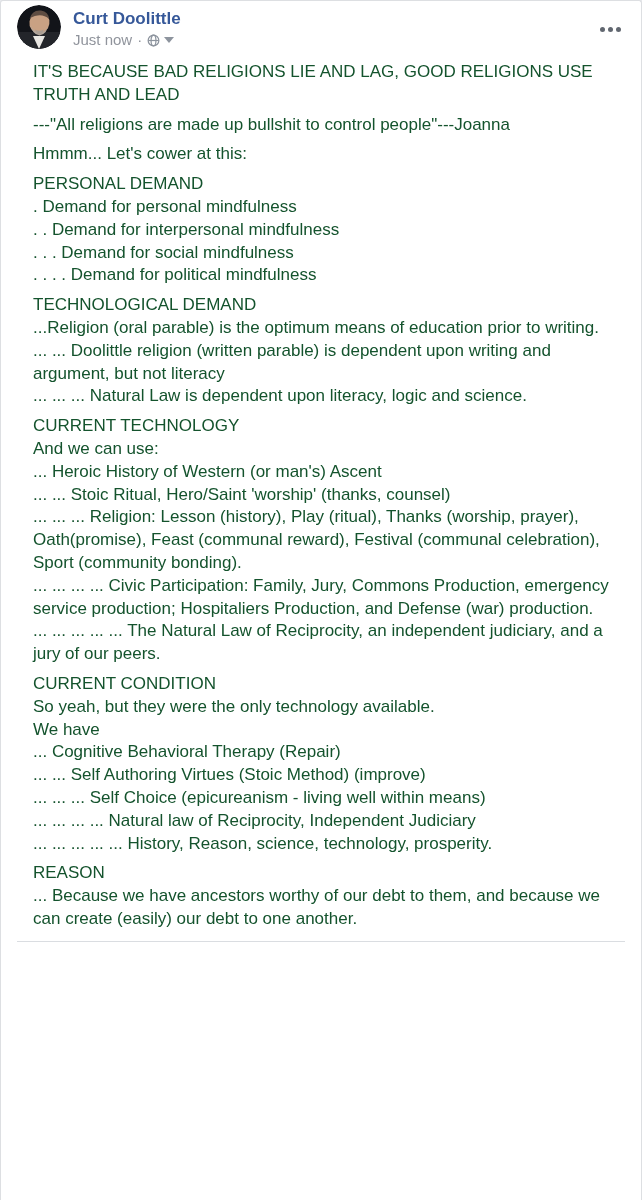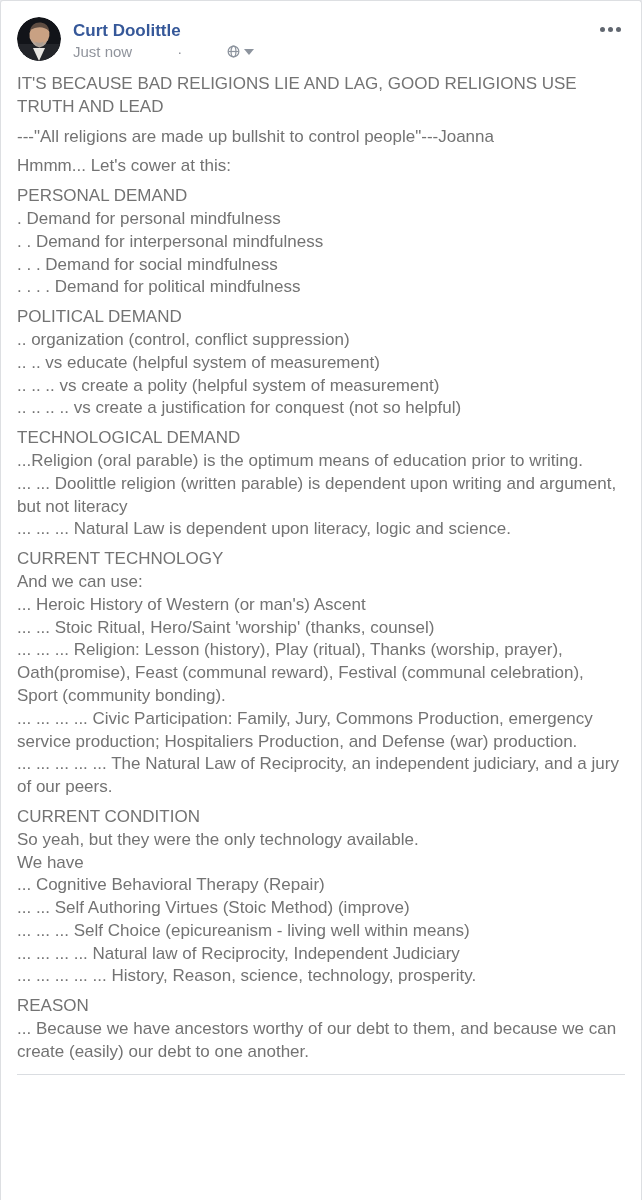--- a/index.html
+++ b/index.html
@@ -12,39 +12,39 @@
   .card{
     position:relative;box-sizing:border-box;
     width:642px;min-height:1210px;
     background:#ffffff;
     border:1px solid #dddfe2;
     border-bottom:none;
     border-radius:3px 3px 0 0;
   }
   
   .post-header{
-    display:flex;align-items:center;
-    padding:16px 16px 0 16px;
+    display:flex;align-items:flex-end;
+    padding:4px 16px 0 16px;
     position:relative;
   }
   .avatar{
     width:44px;height:44px;border-radius:50%;
     overflow:hidden;flex:0 0 44px;cursor:pointer;
     display:block;
   }
   .avatar svg{display:block;width:44px;height:44px;}
   .header-info{margin-left:12px;padding-top:3px;}
   .author{
     font-size:17px;line-height:20px;font-weight:bold;
     color:#365899;text-decoration:none;cursor:pointer;display:inline-block;
   }
   .meta{
     margin-top:2px;
     font-size:15px;line-height:18px;color:#90949c;
-    display:flex;align-items:center;gap:40px;
+    display:flex;align-items:center;
   }
   .meta .sep{margin:0 5px 0 5px;}
   .privacy{display:inline-flex;align-items:center;cursor:pointer;}
   .privacy svg{display:block;}
   .caret{
     display:inline-block;margin-left:4px;
     width:0;height:0;
     border-left:5px solid transparent;
     border-right:5px solid transparent;
     border-top:6px solid #8d949e;
@@ -52,22 +52,22 @@
   .more-button{
     position:absolute;right:16px;top:22px;
     display:flex;gap:3px;align-items:center;
     padding:4px;cursor:pointer;background:none;border:none;
   }
   .more-button .dot{
     width:5px;height:5px;border-radius:50%;background:#616770;display:block;
   }
   
   .post-text{
-    padding:12px 16px 0 16px;
-    font-size:17px;line-height:22.8px;color:#737373;
+    padding:12px 16px 0 32px;
+    font-size:17px;line-height:22.8px;color:#14532d;
   }
   .post-text p{
     margin:0 0 7px 0;
     white-space:pre-wrap;
   }
   .divider{
     height:1px;background:#dadde1;
     margin:10px 16px 0 16px;
   }
 </style>
@@ -124,25 +124,20 @@
 
   <div class="post-text">
     <p>IT'S BECAUSE BAD RELIGIONS LIE AND LAG, GOOD RELIGIONS USE TRUTH AND LEAD</p>
     <p>---"All religions are made up bullshit to control people"---Joanna</p>
     <p>Hmmm... Let's cower at this:</p>
     <p>PERSONAL DEMAND
 . Demand for personal mindfulness
 . . Demand for interpersonal mindfulness
 . . . Demand for social mindfulness
 . . . . Demand for political mindfulness</p>
-    <p>POLITICAL DEMAND
-.. organization (control, conflict suppression)
-.. .. vs educate (helpful system of measurement)
-.. .. .. vs create a polity (helpful system of measurement)
-.. .. .. .. vs create a justification for conquest (not so helpful)</p>
     <p>TECHNOLOGICAL DEMAND
 ...Religion (oral parable) is the optimum means of education prior to writing.
 ... ... Doolittle religion (written parable) is dependent upon writing and argument, but not literacy
 ... ... ... Natural Law is dependent upon literacy, logic and science.</p>
     <p>CURRENT TECHNOLOGY
 And we can use:
 ... Heroic History of Western (or man's) Ascent
 ... ... Stoic Ritual, Hero/Saint 'worship' (thanks, counsel)
 ... ... ... Religion: Lesson (history), Play (ritual), Thanks (worship, prayer), Oath(promise), Feast (communal reward), Festival (communal celebration), Sport (community bonding).
 ... ... ... ... Civic Participation: Family, Jury, Commons Production, emergency service production; Hospitaliers Production, and Defense (war) production.

